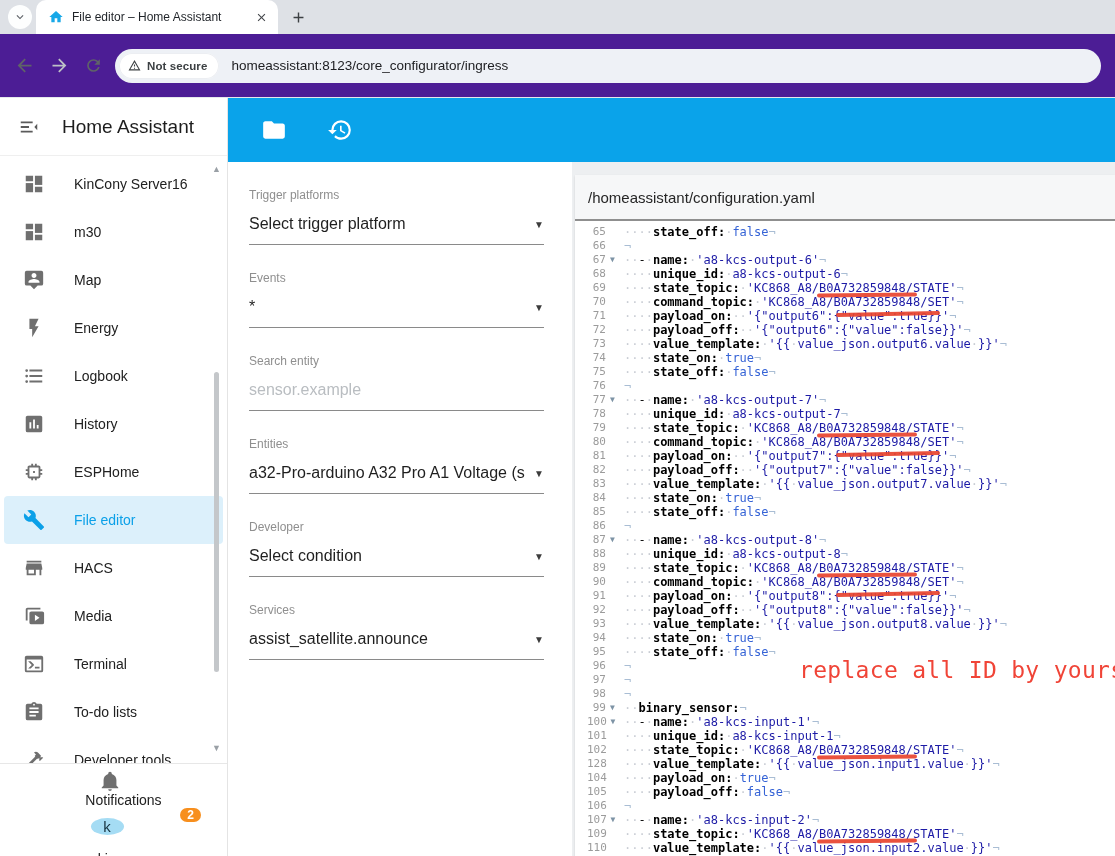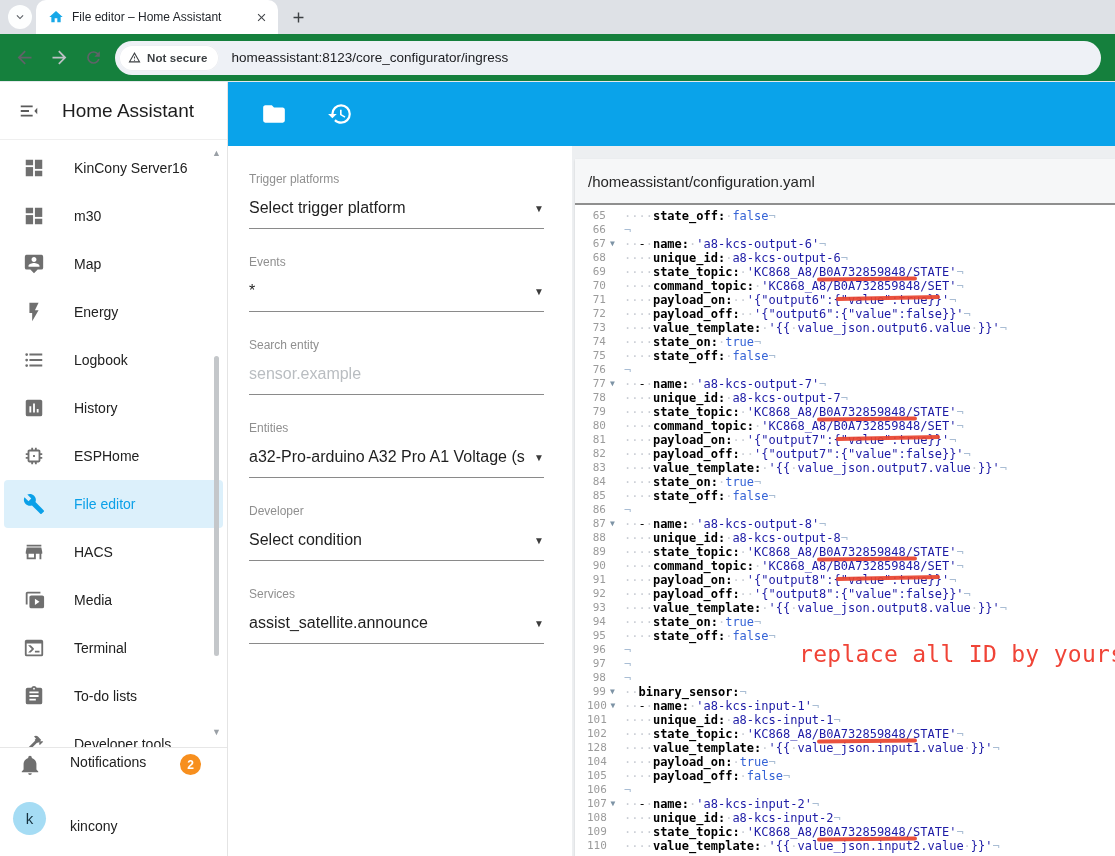--- a/index.html
+++ b/index.html
@@ -9,21 +9,21 @@
 
   
   .tabstrip { height:34px; background:#dee1e6; display:flex; align-items:flex-end; position:relative; }
   .tab-search { width:24px; height:24px; border-radius:12px; background:#fdfefe; margin:0 0 5px 8px; display:flex; align-items:center; justify-content:center; color:#5f6368; }
   .tab { width:242px; height:34px; background:#fff; border-radius:10px 10px 0 0; margin-left:4px; display:flex; align-items:center; padding:0 10px 0 12px; }
   .tab-title { font-size:12px; color:#1f2328; white-space:nowrap; overflow:hidden; text-overflow:ellipsis; flex:1; margin-left:8px; }
   .tab-close { color:#44474b; margin-left:6px; }
   .newtab { color:#3c4043; margin:0 0 8px 12px; }
   .favicon { color:#18a8e8; }
 
-  .navbar { height:48px; background:#15803d; display:flex; align-items:center; border-bottom:1px solid #e5e8ec; }
+  .navbar { height:64px; background:#4c1d95; display:flex; align-items:center; border-bottom:1px solid #e5e8ec; }
   .nav-ico { color:#5f6368; margin-left:14px; }
   .nav-ico.disabled { color:#bdc1c6; }
   .omnibox { flex:1; height:34px; margin:0 14px 0 12px; background:#eef1f6; border-radius:17px; display:flex; align-items:center; padding:0 14px 0 4px; }
   .sec-chip { height:26px; background:#fff; border-radius:13px; display:flex; align-items:center; padding:0 12px 0 9px; color:#3c4043; box-shadow:0 0 0 1px #eceef2 inset; }
   .sec-chip .wicon { color:#3c4043; margin-right:6px; }
   .sec-label { font-size:11.5px; font-weight:700; letter-spacing:.1px; }
   .url { font-size:13.5px; color:#202124; margin-left:12px; white-space:nowrap; }
 
   
   .app { display:flex; height:774px; }
@@ -36,21 +36,21 @@
   .sb-scroll { flex:1; overflow:hidden; position:relative; padding-top:4px; }
   .side-item { height:48px; display:flex; align-items:center; padding-left:18px; border-radius:4px; margin:0 4px; }
   .side-item .ico { width:24px; color:#6f6f6f; display:flex; justify-content:center; }
   .side-item .lbl { font-size:14px; color:#212121; margin-left:28px; font-weight:500; }
   .side-item.active { background:#dcf0fb; }
   .side-item.active .ico, .side-item.active .lbl { color:#0ba0e8; }
   .sb-thumb { position:absolute; right:8px; top:216px; width:5px; height:300px; background:#c4c7ca; border-radius:3px; }
   .sb-arrow { position:absolute; right:6px; font-size:9px; color:#9aa0a6; }
   .sb-arrow.up { top:8px; } .sb-arrow.down { bottom:10px; }
   .sb-foot { border-top:1px solid #e7e7e7; padding:6px 0 6px; }
-  .foot-row { height:48px; display:flex; padding:0 26px 0 18px; }
+  .foot-row { height:48px; display:flex; align-items:center; padding:0 26px 0 18px;flex-direction:column; }
   .foot-row .ico { width:24px; color:#6f6f6f; display:flex; justify-content:center; }
   .foot-row .lbl { font-size:14px; color:#212121; margin-left:28px; font-weight:500; }
   .badge { margin-left:auto; min-width:21px; height:21px; border-radius:11px; background:#f78f1e; color:#fff; font-size:12px; font-weight:700; display:flex; align-items:center; justify-content:center; }
   .avatar { width:33px; height:33px; border-radius:50%; background:#a5dcf4; color:#16323f; font-size:15px; display:flex; align-items:center; justify-content:center; margin-left:-5px; }
   .foot-row.user .lbl { margin-left:24px;margin-top:16px; }
 
   
   .content { flex:1; display:flex; flex-direction:column; }
   .bluebar { height:64px; background:#0aa3ea; display:flex; align-items:center; }
   .tb-btn { color:#fff; margin-left:26px; width:40px; display:flex; justify-content:center; }
@@ -392,21 +392,20 @@
                 <div class="cline"><span class="gut"><span class="num">98</span><span class="fold"></span></span><span class="ctext"><span class="eol">¬</span></span></div>
                 <div class="cline"><span class="gut"><span class="num">99</span><span class="fold">▼</span></span><span class="ctext"><span class="ws">··</span><span class="tk-k">binary_sensor:</span><span class="eol">¬</span></span></div>
                 <div class="cline"><span class="gut"><span class="num">100</span><span class="fold">▼</span></span><span class="ctext"><span class="ws">··</span><span class="tk-d">-</span><span class="ws">·</span><span class="tk-k">name:</span><span class="ws">·</span><span class="tk-s">'a8-kcs-input-1'</span><span class="eol">¬</span></span></div>
                 <div class="cline"><span class="gut"><span class="num">101</span><span class="fold"></span></span><span class="ctext"><span class="ws">····</span><span class="tk-k">unique_id:</span><span class="ws">·</span><span class="tk-v">a8-kcs-input-1</span><span class="eol">¬</span></span></div>
                 <div class="cline"><span class="gut"><span class="num">102</span><span class="fold"></span></span><span class="ctext"><span class="ws">····</span><span class="tk-k">state_topic:</span><span class="ws">·</span><span class="tk-s">'KC868_A8/<span class="mk">B0A732859848/</span>STATE'</span><span class="eol">¬</span></span></div>
                 <div class="cline"><span class="gut"><span class="num">128</span><span class="fold"></span></span><span class="ctext"><span class="ws">····</span><span class="tk-k">value_template:</span><span class="ws">·</span><span class="tk-s">'{{<span class="ws">·</span>value_json.input1.value<span class="ws">·</span>}}'</span><span class="eol">¬</span></span></div>
                 <div class="cline"><span class="gut"><span class="num">104</span><span class="fold"></span></span><span class="ctext"><span class="ws">····</span><span class="tk-k">payload_on:</span><span class="ws">·</span><span class="tk-a">true</span><span class="eol">¬</span></span></div>
                 <div class="cline"><span class="gut"><span class="num">105</span><span class="fold"></span></span><span class="ctext"><span class="ws">····</span><span class="tk-k">payload_off:</span><span class="ws">·</span><span class="tk-a">false</span><span class="eol">¬</span></span></div>
                 <div class="cline"><span class="gut"><span class="num">106</span><span class="fold"></span></span><span class="ctext"><span class="eol">¬</span></span></div>
                 <div class="cline"><span class="gut"><span class="num">107</span><span class="fold">▼</span></span><span class="ctext"><span class="ws">··</span><span class="tk-d">-</span><span class="ws">·</span><span class="tk-k">name:</span><span class="ws">·</span><span class="tk-s">'a8-kcs-input-2'</span><span class="eol">¬</span></span></div>
-                <div class="cline"><span class="gut"><span class="num">108</span><span class="fold"></span></span><span class="ctext"><span class="ws">····</span><span class="tk-k">unique_id:</span><span class="ws">·</span><span class="tk-v">a8-kcs-input-2</span><span class="eol">¬</span></span></div>
                 <div class="cline"><span class="gut"><span class="num">109</span><span class="fold"></span></span><span class="ctext"><span class="ws">····</span><span class="tk-k">state_topic:</span><span class="ws">·</span><span class="tk-s">'KC868_A8/<span class="mk">B0A732859848/</span>STATE'</span><span class="eol">¬</span></span></div>
                 <div class="cline"><span class="gut"><span class="num">110</span><span class="fold"></span></span><span class="ctext"><span class="ws">····</span><span class="tk-k">value_template:</span><span class="ws">·</span><span class="tk-s">'{{<span class="ws">·</span>value_json.input2.value<span class="ws">·</span>}}'</span><span class="eol">¬</span></span></div>
               </div>
             <div class="annotation">replace all ID by yours</div>
           </div>
         </div>
       </div>
     </div>
   </div>
 </div>

